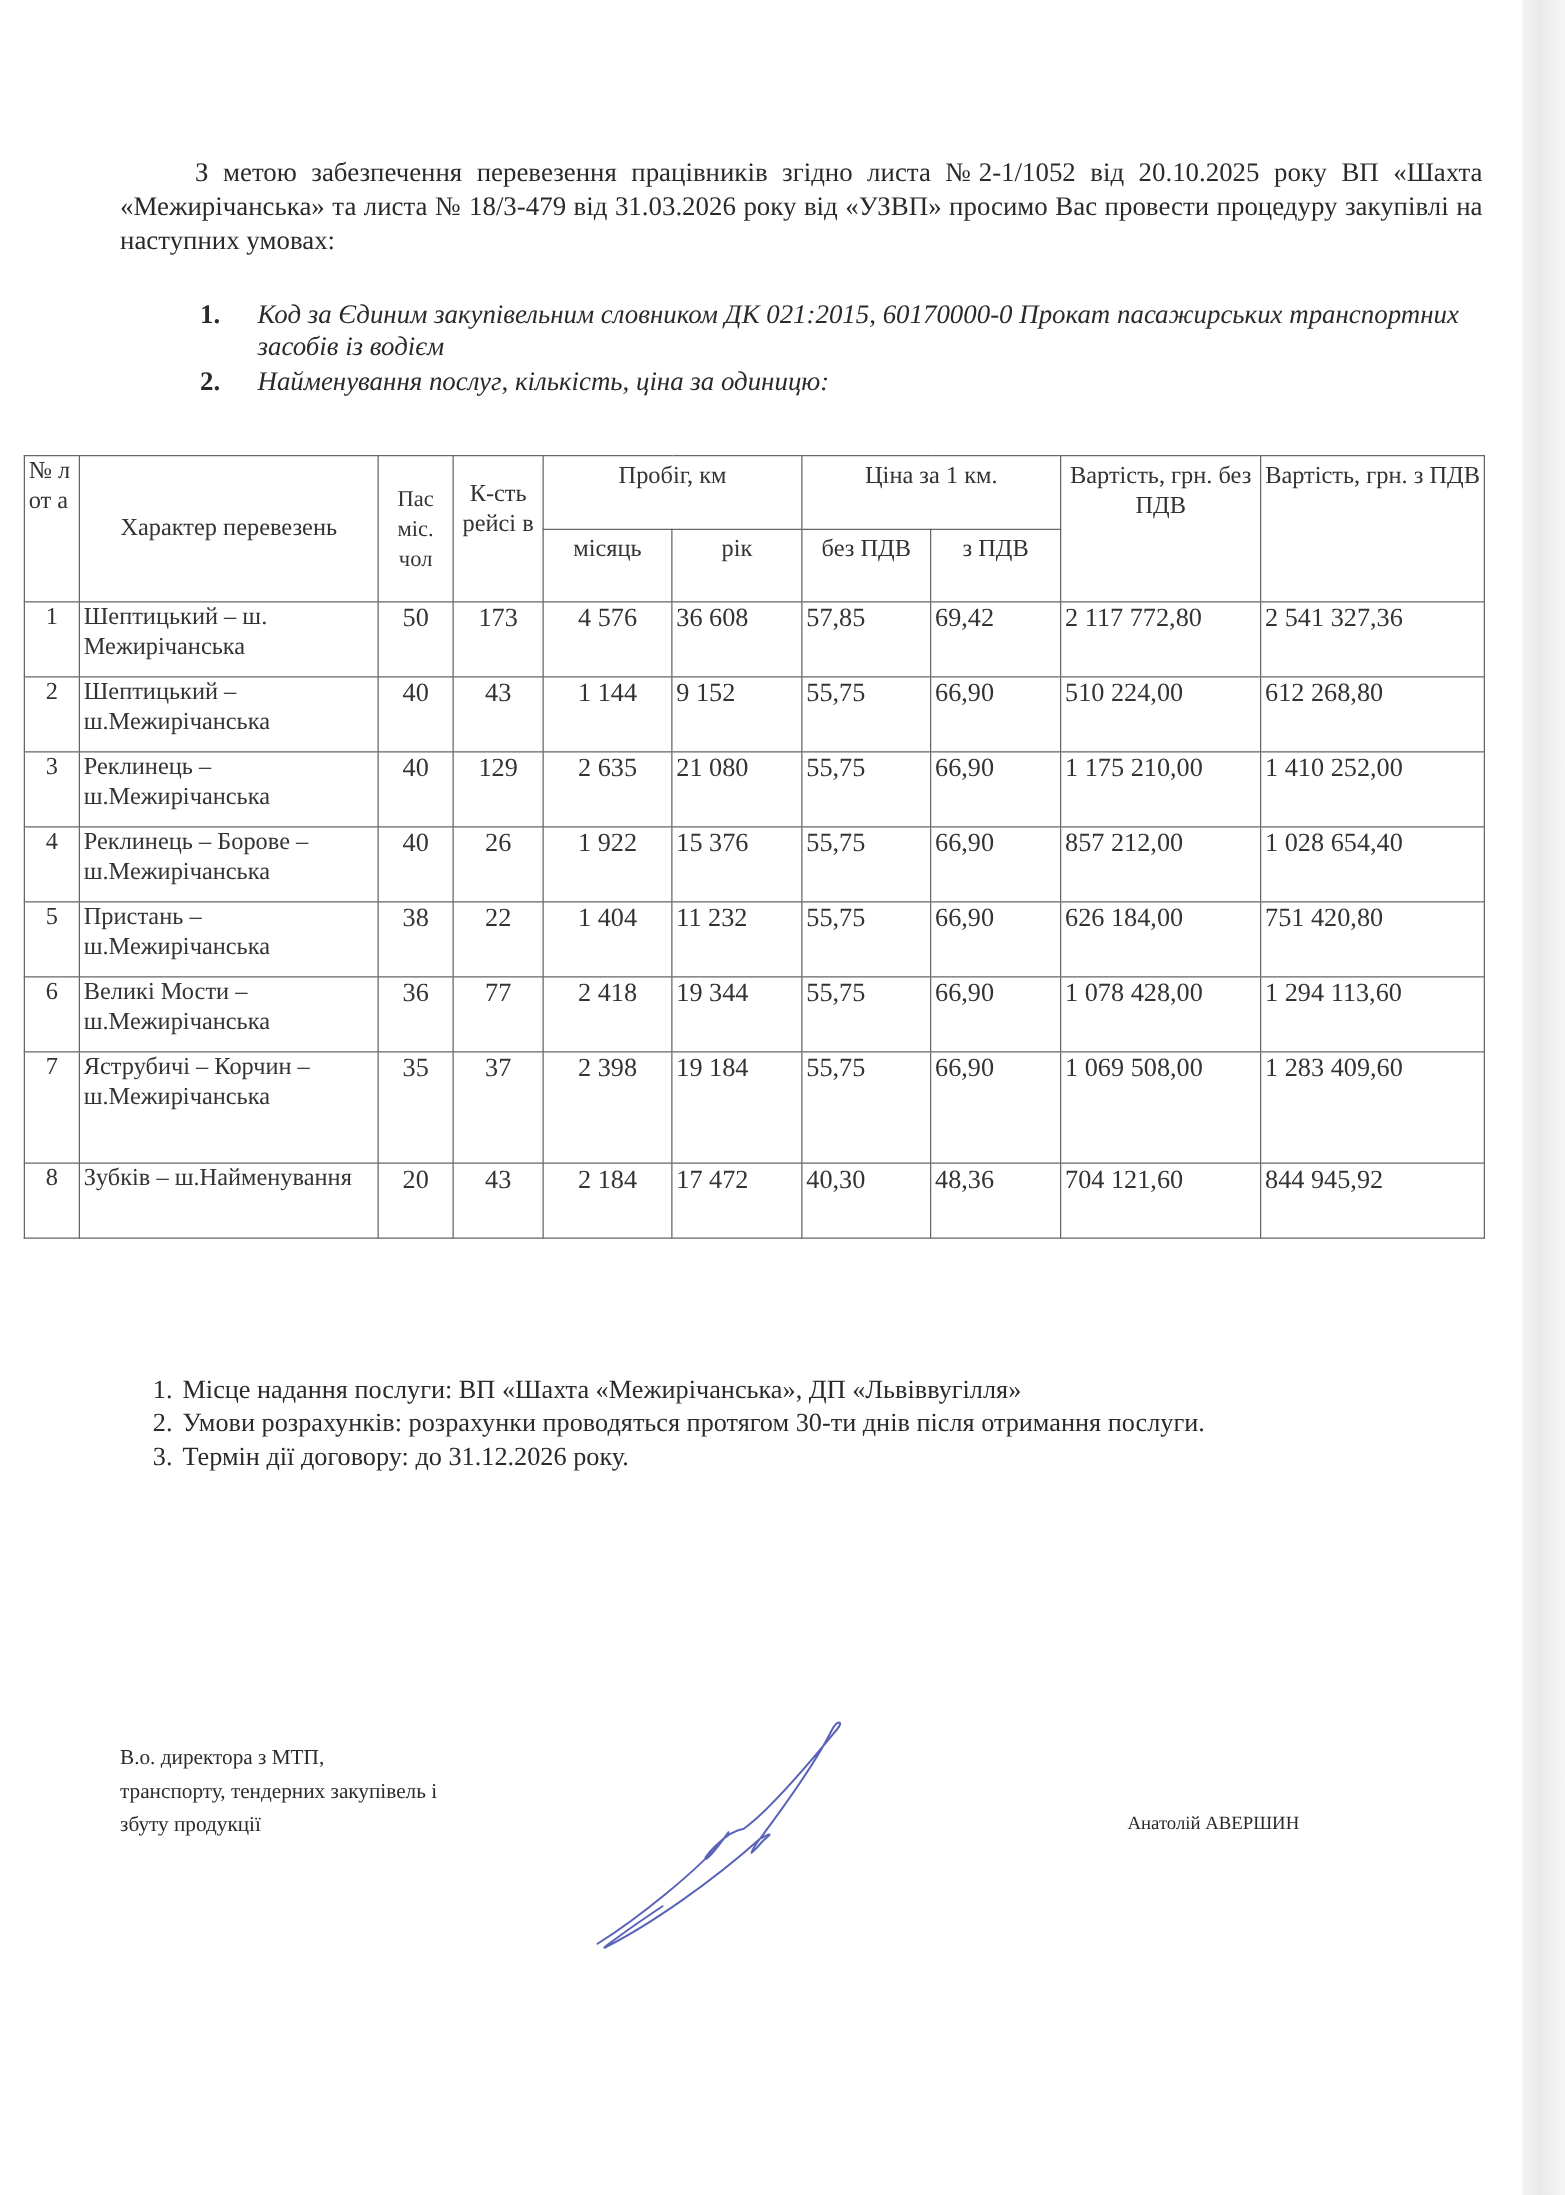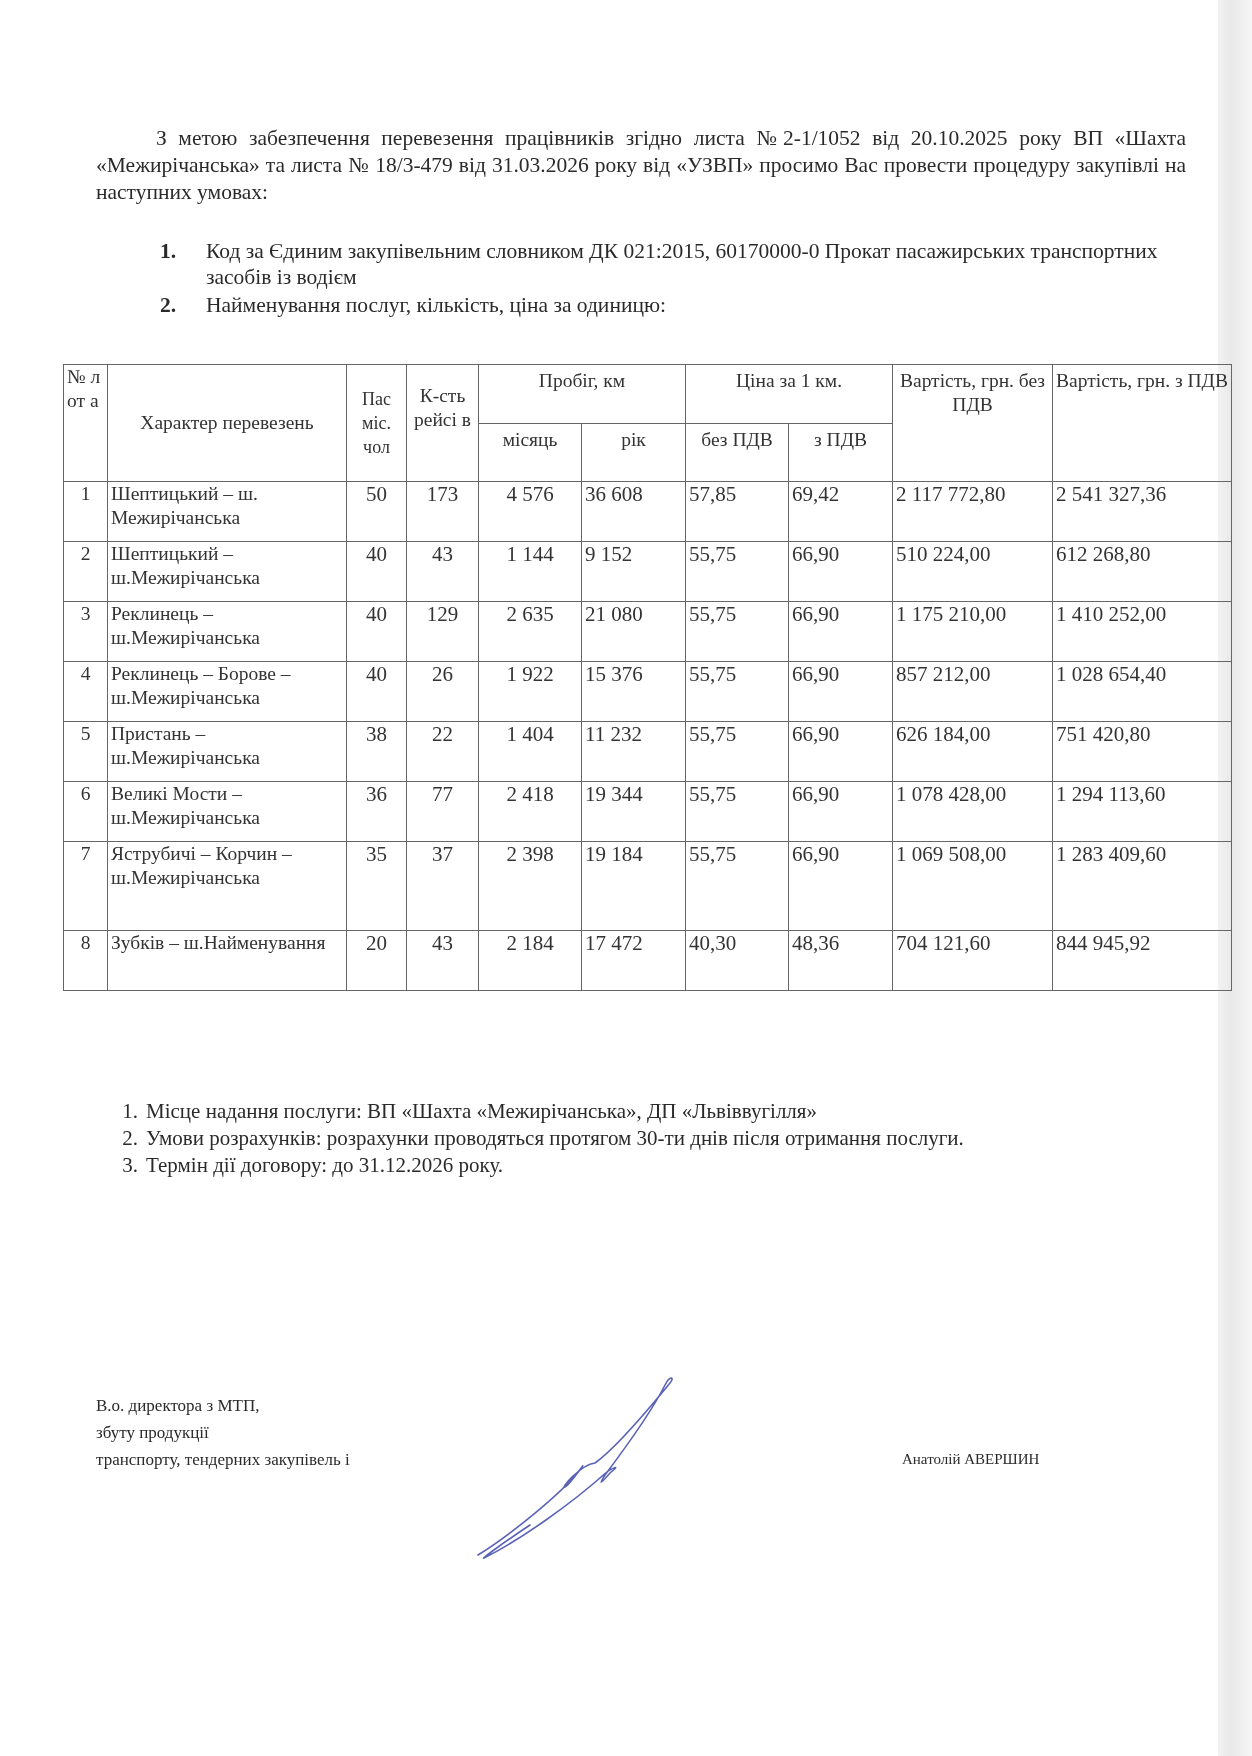--- a/index.html
+++ b/index.html
@@ -17,26 +17,26 @@
     position:absolute; left:92px; top:121px; width:1090px;
     font-size:21.5px; line-height:27px; text-align:justify;
     text-indent:60px;
   }
   .numlist {
     position:absolute; left:160px; top:238px; width:1030px;
     font-size:21.5px; line-height:26px;
   }
   .numlist .item { display:flex; margin-bottom:2px; }
   .numlist .num { width:46px; font-weight:bold; flex:none; }
-  .numlist .txt { flex:1; }
+  .numlist .txt { flex:1;font-style:italic; }
 
   table.services {
     position:absolute; left:19px; top:364px; width:1168px;
     border-collapse:collapse; table-layout:fixed;
-    font-size:19.5px; color:#333;margin-left:44px;
+    font-size:19.5px; color:#333;
   }
   table.services td, table.services th {
     border:1.5px solid #666; padding:0 3px; font-weight:normal;
     vertical-align:top; line-height:24px;
   }
   table.services th { text-align:center; }
   .hdr1 th { height:54px; }
   .hdr2 th { height:53px; }
   td.c-no { text-align:center; padding-top:2px; }
   td.c-name { text-align:left; padding-left:6px; padding-top:2px; }
@@ -222,21 +222,21 @@
     <span>Умови розрахунків: розрахунки проводяться  протягом 30-ти днів після отримання послуги.</span>
   </div>
   <div class="item">
     <span class="num">3.</span>
     <span>Термін дії договору: до 31.12.2026 року.</span>
   </div>
 </div>
 
 <div class="signature-block">
   <div>В.о. директора з МТП,</div>
+  <div>транспорту, тендерних закупівель і</div>
   <div>збуту продукції</div>
-  <div>транспорту, тендерних закупівель і</div>
 </div>
 
 <svg class="signature-mark" viewBox="0 0 220 200">
   <path id="sigpath" d="M8,180 C40,160 90,120 110,95 C120,80 100,110 95,112 C90,114 110,90 125,88 C150,70 190,20 200,8 C205,2 200,0 195,10 C180,40 150,80 135,100 C130,108 128,112 140,98 C150,90 145,92 138,96 C100,130 50,165 14,183 C10,185 30,170 60,150" fill="none" stroke-width="1.6" stroke-linecap="round" stroke="#5a63b8"></path>
 </svg>
 
 <div class="signer-name">Анатолій АВЕРШИН</div>
 
 </body></html>

